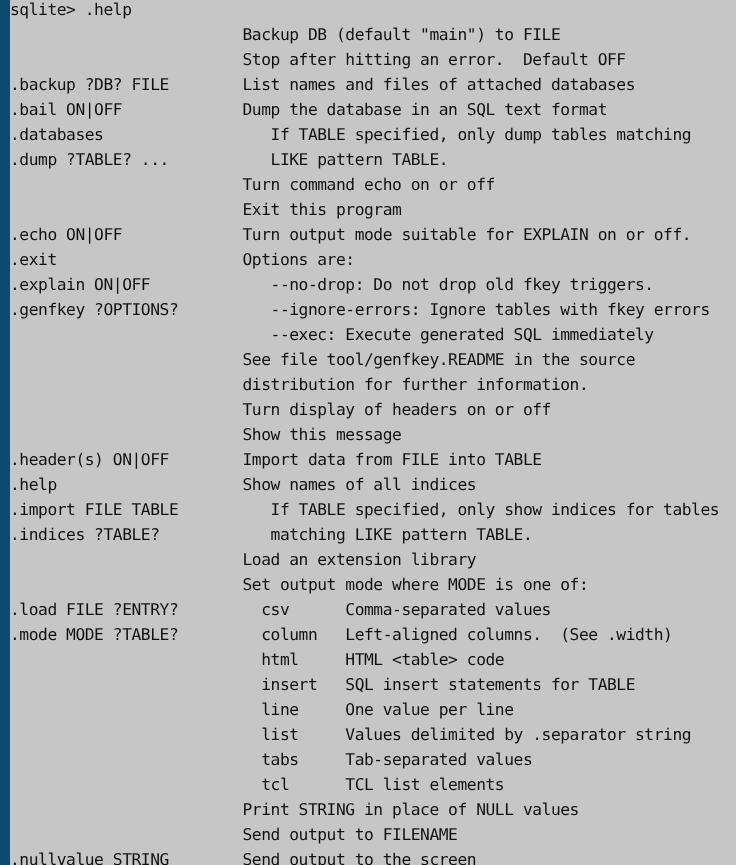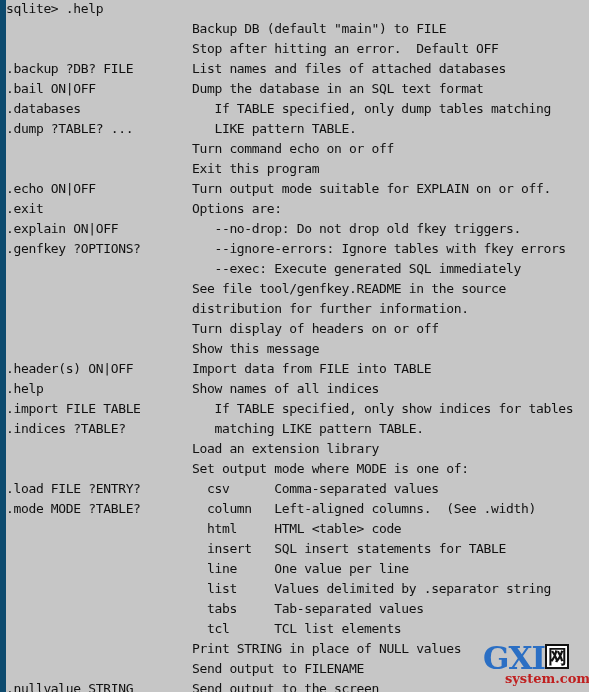--- a/index.html
+++ b/index.html
@@ -6,21 +6,21 @@
   html, body {
     margin: 0;
     padding: 0;
     background: #000000;
   }
   #terminal {
     position: relative;
     width: 589px;
     height: 692px;
     background: #c6c6c6;
-    border-left: 6px solid #0c4a6e;
+    border-left: 8px solid #0c4a6e;
     box-sizing: border-box;
     overflow: hidden;
     font-family: "DejaVu Sans Mono", "Liberation Mono", monospace;
     font-size: 13px;
     line-height: 20px;
     color: #000000;
   }
   #screen {
     position: absolute;
     left: 0px;
@@ -95,19 +95,13 @@
     line-height: 14px;
     color: #c02020;
   }
 </style>
 </head>
 <body>
 
 <div id="terminal">
   <div id="screen"><div class="line"><span class="full-line">sqlite&gt; .help</span></div><div class="line"><span class="cmd-col">.backup ?DB? FILE</span><span class="desc-col">Backup DB (default "main") to FILE</span></div><div class="line"><span class="cmd-col">.bail ON|OFF</span><span class="desc-col">Stop after hitting an error.  Default OFF</span></div><div class="line"><span class="cmd-col">.databases</span><span class="desc-col">List names and files of attached databases</span></div><div class="line"><span class="cmd-col">.dump ?TABLE? ...</span><span class="desc-col">Dump the database in an SQL text format</span></div><div class="line"><span class="cmd-col"></span><span class="desc-col">   If TABLE specified, only dump tables matching</span></div><div class="line"><span class="cmd-col"></span><span class="desc-col">   LIKE pattern TABLE.</span></div><div class="line"><span class="cmd-col">.echo ON|OFF</span><span class="desc-col">Turn command echo on or off</span></div><div class="line"><span class="cmd-col">.exit</span><span class="desc-col">Exit this program</span></div><div class="line"><span class="cmd-col">.explain ON|OFF</span><span class="desc-col">Turn output mode suitable for EXPLAIN on or off.</span></div><div class="line"><span class="cmd-col">.genfkey ?OPTIONS?</span><span class="desc-col">Options are:</span></div><div class="line"><span class="cmd-col"></span><span class="desc-col">   --no-drop: Do not drop old fkey triggers.</span></div><div class="line"><span class="cmd-col"></span><span class="desc-col">   --ignore-errors: Ignore tables with fkey errors</span></div><div class="line"><span class="cmd-col"></span><span class="desc-col">   --exec: Execute generated SQL immediately</span></div><div class="line"><span class="cmd-col"></span><span class="desc-col">See file tool/genfkey.README in the source</span></div><div class="line"><span class="cmd-col"></span><span class="desc-col">distribution for further information.</span></div><div class="line"><span class="cmd-col">.header(s) ON|OFF</span><span class="desc-col">Turn display of headers on or off</span></div><div class="line"><span class="cmd-col">.help</span><span class="desc-col">Show this message</span></div><div class="line"><span class="cmd-col">.import FILE TABLE</span><span class="desc-col">Import data from FILE into TABLE</span></div><div class="line"><span class="cmd-col">.indices ?TABLE?</span><span class="desc-col">Show names of all indices</span></div><div class="line"><span class="cmd-col"></span><span class="desc-col">   If TABLE specified, only show indices for tables</span></div><div class="line"><span class="cmd-col"></span><span class="desc-col">   matching LIKE pattern TABLE.</span></div><div class="line"><span class="cmd-col">.load FILE ?ENTRY?</span><span class="desc-col">Load an extension library</span></div><div class="line"><span class="cmd-col">.mode MODE ?TABLE?</span><span class="desc-col">Set output mode where MODE is one of:</span></div><div class="line"><span class="cmd-col"></span><span class="desc-col">  csv      Comma-separated values</span></div><div class="line"><span class="cmd-col"></span><span class="desc-col">  column   Left-aligned columns.  (See .width)</span></div><div class="line"><span class="cmd-col"></span><span class="desc-col">  html     HTML &lt;table&gt; code</span></div><div class="line"><span class="cmd-col"></span><span class="desc-col">  insert   SQL insert statements for TABLE</span></div><div class="line"><span class="cmd-col"></span><span class="desc-col">  line     One value per line</span></div><div class="line"><span class="cmd-col"></span><span class="desc-col">  list     Values delimited by .separator string</span></div><div class="line"><span class="cmd-col"></span><span class="desc-col">  tabs     Tab-separated values</span></div><div class="line"><span class="cmd-col"></span><span class="desc-col">  tcl      TCL list elements</span></div><div class="line"><span class="cmd-col">.nullvalue STRING</span><span class="desc-col">Print STRING in place of NULL values</span></div><div class="line"><span class="cmd-col">.output FILENAME</span><span class="desc-col">Send output to FILENAME</span></div><div class="line"><span class="cmd-col">.output stdout</span><span class="desc-col">Send output to the screen</span></div></div>
 
-  <div id="watermark">
-    <div class="wm-main">
-      <span>GXI</span><span class="wm-box">网</span>
-    </div>
-    <div class="wm-sub">system.com</div>
-  </div>
 </div>
 
 </body></html>

